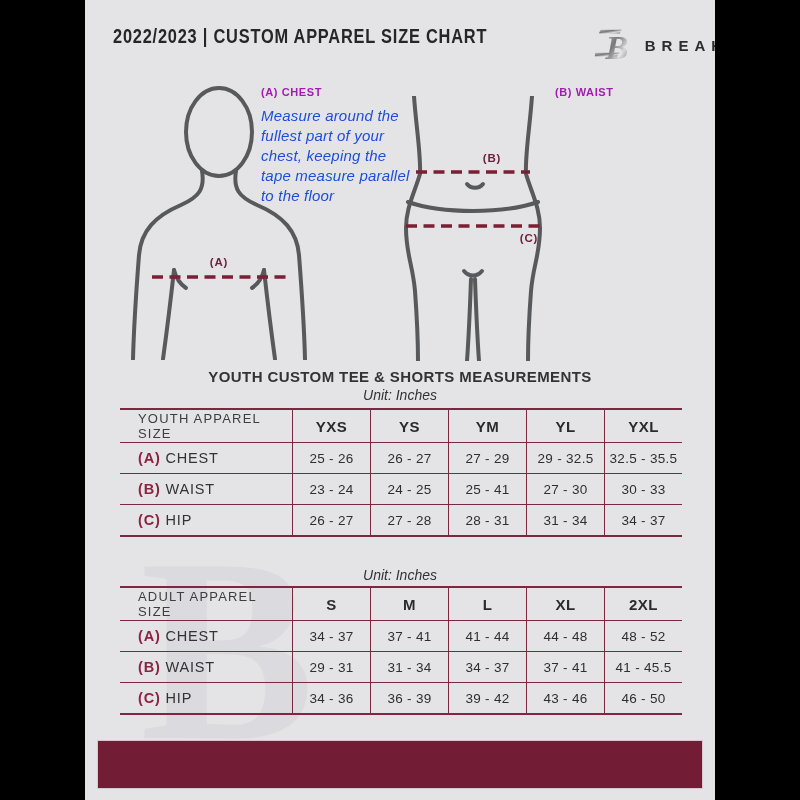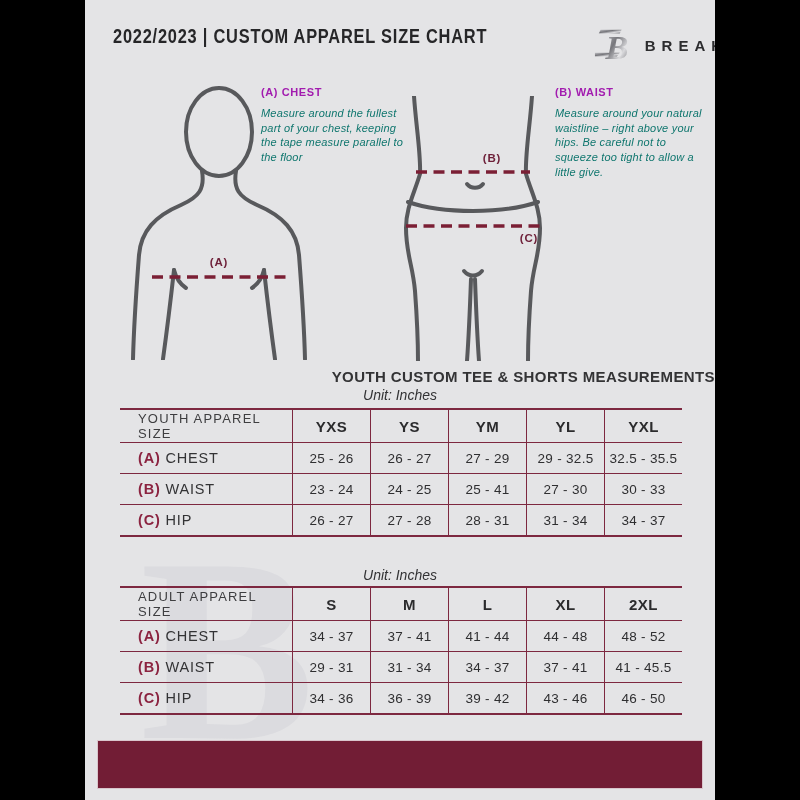--- a/index.html
+++ b/index.html
@@ -17,40 +17,40 @@
   .hdr { position:absolute; left:28px; right:22px; top:24px; height:46px; display:flex;
     align-items:flex-start; justify-content:space-between; z-index:2; }
   .hdr-title { font-size:21px; font-weight:700; color:#262628; letter-spacing:1px;
     transform:scaleX(0.78); transform-origin:left center; white-space:nowrap; }
   .brand { display:flex; align-items:center; gap:10px; }
   .brand-name { font-size:15px; font-weight:700; color:#2c2c2e; letter-spacing:6px; }
 
   
   .instr { position:absolute; z-index:2; }
   .instr h3 { font-size:11px; font-weight:700; color:#a21caf; letter-spacing:0.6px; margin-bottom:8px; }
-  .instr p { font-size:11px; font-style:italic; color:#0f766e; line-height:1.34;
+  .instr p { font-size:15px; font-style:italic; color:#1d4ed8; line-height:1.34;
     white-space:pre-line; letter-spacing:0.2px; }
   .instr-a { left:176px; top:86px; width:152px; }
   .instr-b { left:470px; top:86px; width:152px; }
   .instr-c { left:470px; top:224px; width:152px; }
 
   .fig { position:absolute; z-index:1; }
   .fig-a { left:40px; top:84px; }
   .fig-b { left:312px; top:96px; }
   .fig path, .fig ellipse, .fig line { fill:none; stroke:#58595c; stroke-width:4; stroke-linecap:round; }
   .fig .dash { stroke:#7b1f35; stroke-width:3.6; stroke-dasharray:11 6.5; stroke-linecap:butt; }
   .fig text { font-family:"Liberation Sans", sans-serif; font-size:11.5px; font-weight:bold;
     fill:#6d1f38; letter-spacing:0.8px; }
 
   
   .sec-title { position:absolute; left:0; width:630px; text-align:center; z-index:2;
     font-size:15px; font-weight:700; color:#333335; letter-spacing:0.4px; }
   .sec-unit { position:absolute; left:0; width:630px; text-align:center; z-index:2;
     font-size:14px; font-style:italic; color:#333335; }
-  .yt-title { top:368px;text-align:right; } .yt-unit { top:387px; }
+  .yt-title { top:368px; } .yt-unit { top:387px; }
   .ad-title { top:548px; } .ad-unit { top:567px; }
 
   
   .size-table { position:absolute; left:35px; width:562px; z-index:2;
     display:grid; grid-template-columns:172px repeat(5, 1fr);
     border-top:2px solid #7d2840; border-bottom:2px solid #7d2840; }
   .yt-table { top:408px; } .ad-table { top:586px; }
   .cell { display:flex; align-items:center; justify-content:center; height:31px;
     font-size:13.5px; color:#2f2f31; letter-spacing:0.3px;
     border-left:1.5px solid #7d2840; border-top:1.5px solid #7d2840; }
@@ -118,21 +118,20 @@
       <text x="95" y="66" text-anchor="middle">(B)</text>
       <text x="132" y="146" text-anchor="middle">(C)</text>
     </svg>
 
     <div class="instr instr-a">
       <h3>(A) CHEST</h3>
       <p>Measure around the fullest part of your chest, keeping the tape measure parallel to the floor</p>
     </div>
     <div class="instr instr-b">
       <h3>(B) WAIST</h3>
-      <p>Measure around your natural waistline – right above your hips. Be careful not to squeeze too tight to allow a little give.</p>
     </div>
 
     <div class="sec-title yt-title">YOUTH CUSTOM TEE &amp; SHORTS MEASUREMENTS</div>
     <div class="sec-unit yt-unit">Unit: Inches</div>
 
     <div class="size-table yt-table">
       <div class="cell hrow fc size-hd">YOUTH APPAREL SIZE</div>
       <div class="cell hrow size-lbl">YXS</div>
       <div class="cell hrow size-lbl">YS</div>
       <div class="cell hrow size-lbl">YM</div>

